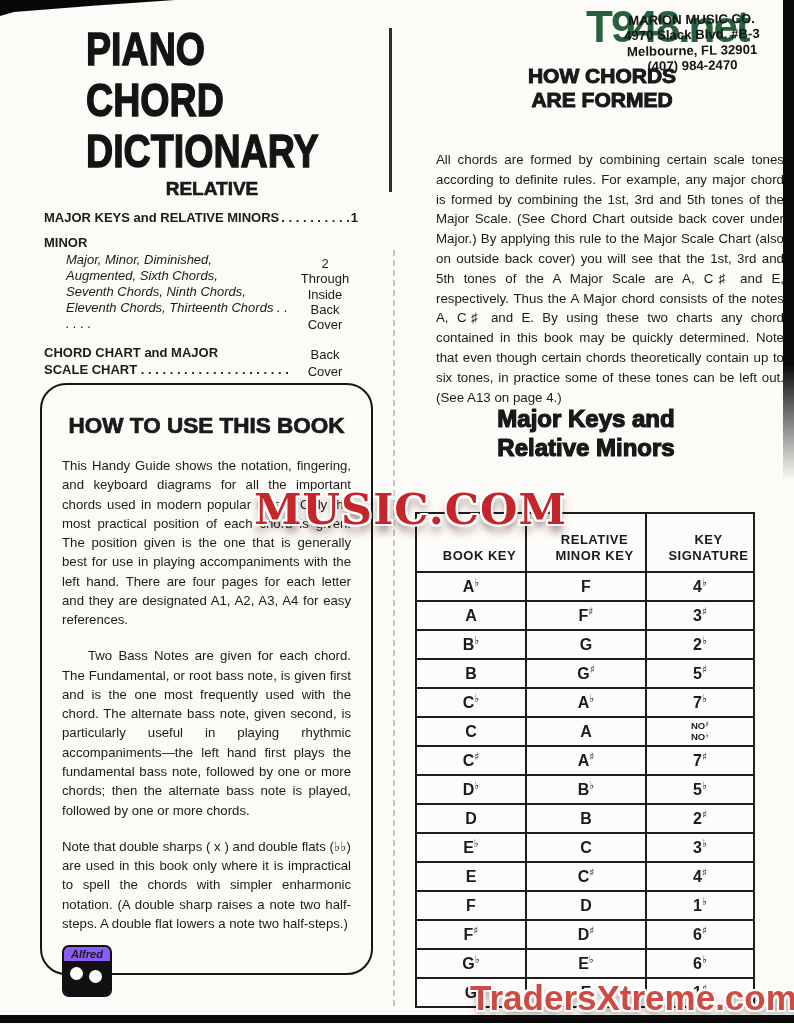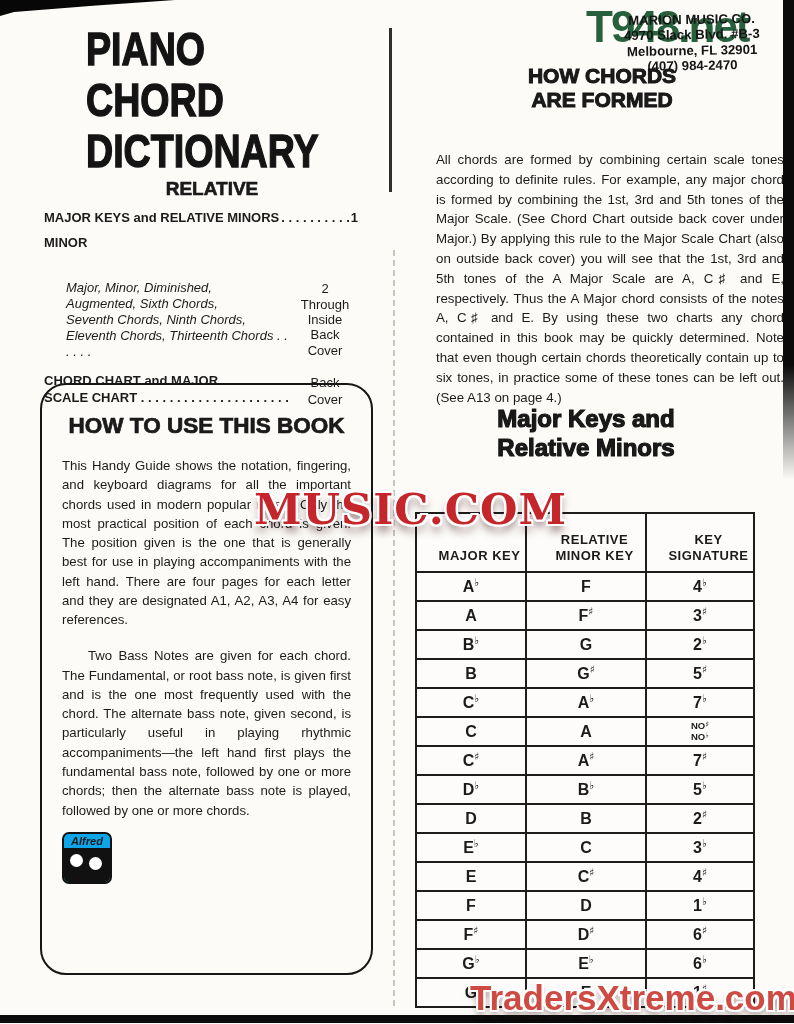--- a/index.html
+++ b/index.html
@@ -21,35 +21,35 @@
   .title{position:absolute;left:86px;top:24px;font-size:47px;font-weight:bold;line-height:1.08;
     white-space:pre-line;letter-spacing:0;transform:scaleX(.8);transform-origin:left top;
     -webkit-text-stroke:1.4px #141414;color:#141414;}
   .contents-heading{position:absolute;left:86px;top:178px;width:252px;text-align:center;
     font-size:19px;font-weight:bold;-webkit-text-stroke:.6px #141414;}
   .toc{position:absolute;left:44px;top:210px;width:314px;font-size:13px;}
   .toc-row1{display:flex;align-items:baseline;font-weight:bold;}
   .toc-row1 .leader{flex:1;overflow:hidden;white-space:nowrap;margin:0 2px;font-weight:bold;}
   .toc-chords{margin-top:10px;}
   .toc-chords-heading{font-weight:bold;}
-  .toc-chords-body{display:flex;align-items:center;margin-top:28px;}
+  .toc-chords-body{display:flex;align-items:flex-end;}
   .toc-items{flex:1;font-style:italic;white-space:pre-line;line-height:1.24;margin-left:22px;margin-top:2px;}
   .toc-pages{width:66px;text-align:center;white-space:pre-line;line-height:1.18;margin-top:1px;}
   .toc-chart{margin-top:11px;display:flex;align-items:flex-start;}
   .toc-chart-label{flex:1;font-weight:bold;white-space:pre-line;line-height:1.32;}
   .toc-chart-pages{width:66px;text-align:center;white-space:pre-line;line-height:1.32;margin-top:2px;}
   .howto-box{position:absolute;left:40px;top:383px;width:333px;height:592px;box-sizing:border-box;
     border:2.5px solid #161616;border-radius:26px;padding:14px 20px 10px 20px;}
   .howto-heading{text-align:center;font-size:22.5px;font-weight:bold;margin:14px 0 16px 0;
     -webkit-text-stroke:.7px #141414;}
   .howto-box p{font-size:13.2px;line-height:1.46;text-align:justify;margin:17px 0 12px 0;}
   .howto-box p.indent{text-indent:26px;}
   .publisher-row{display:flex;align-items:center;gap:13px;margin-top:4px;}
   .alfred-logo{width:46px;height:48px;border:2.5px solid #111;border-radius:7px;overflow:hidden;
-    flex:0 0 auto;background:#0ea5e9;}
+    flex:0 0 auto;background:#8b5cf6;}
   .alfred-logo .al-top{font-size:11px;font-weight:bold;font-style:italic;text-align:center;
     border-bottom:2px solid #111;padding:1px 0;}
   .alfred-logo .al-bottom{position:relative;height:100%;background:#111;}
   .alfred-logo .al-bottom::before,.alfred-logo .al-bottom::after{content:"";position:absolute;top:4px;
     width:13px;height:13px;border-radius:50%;background:#fff;}
   .alfred-logo .al-bottom::before{left:6px;}
   .alfred-logo .al-bottom::after{right:8px;top:7px;}
   .publisher-address{font-size:13px;line-height:1.55;white-space:pre-line;}
   
   .wm-top-right{position:absolute;left:586px;top:2px;font-size:44px;font-weight:bold;
@@ -135,20 +135,21 @@
 SCALE CHART . . . . . . . . . . . . . . . . . . . . .</div>
       <div class="toc-chart-pages">Back
 Cover</div>
     </div>
   </div>
 
   <div class="howto-box">
     <div class="howto-heading">HOW TO USE THIS BOOK</div>
     <p>This Handy Guide shows the notation, fingering, and keyboard diagrams for all the important chords used in modern popular music. Only the most practical position of each chord is given. The position given is the one that is generally best for use in playing accompaniments with the left hand. There are four pages for each letter and they are designated A1, A2, A3, A4 for easy references.</p>
     <p class="indent">Two Bass Notes are given for each chord. The Fundamental, or root bass note, is given first and is the one most frequently used with the chord. The alternate bass note, given second, is particularly useful in playing rhythmic accompaniments—the left hand first plays the fundamental bass note, followed by one or more chords; then the alternate bass note is played, followed by one or more chords.</p>
+    <p>Note that double sharps ( x ) and double flats (♭♭) are used in this book only where it is impractical to spell the chords with simpler enharmonic notation. (A double sharp raises a note two half-steps. A double flat lowers a note two half-steps.)</p>
     <div class="publisher-row">
       <div class="alfred-logo">
         <div class="al-top">Alfred</div>
         <div class="al-bottom"></div>
       </div>
     </div>
 
   </div>
 
   <div class="how-chords-heading">HOW CHORDS
@@ -158,21 +159,21 @@
 Relative Minors</div>
 
   <table class="key-table">
     <colgroup>
       <col style="width:110px">
         <col style="width:120px">
         <col style="width:108px">
     </colgroup>
     <thead>
       <tr>
-        <th>MAJOR  KEY</th>
+        <th>BOOK  KEY</th>
         <th>RELATIVE
 MINOR  KEY</th>
         <th>KEY
 SIGNATURE</th>
       </tr>
     </thead>
     <tbody>
         <tr>
           <td>A<sup class="acc">♭</sup></td>
           <td>F</td>

